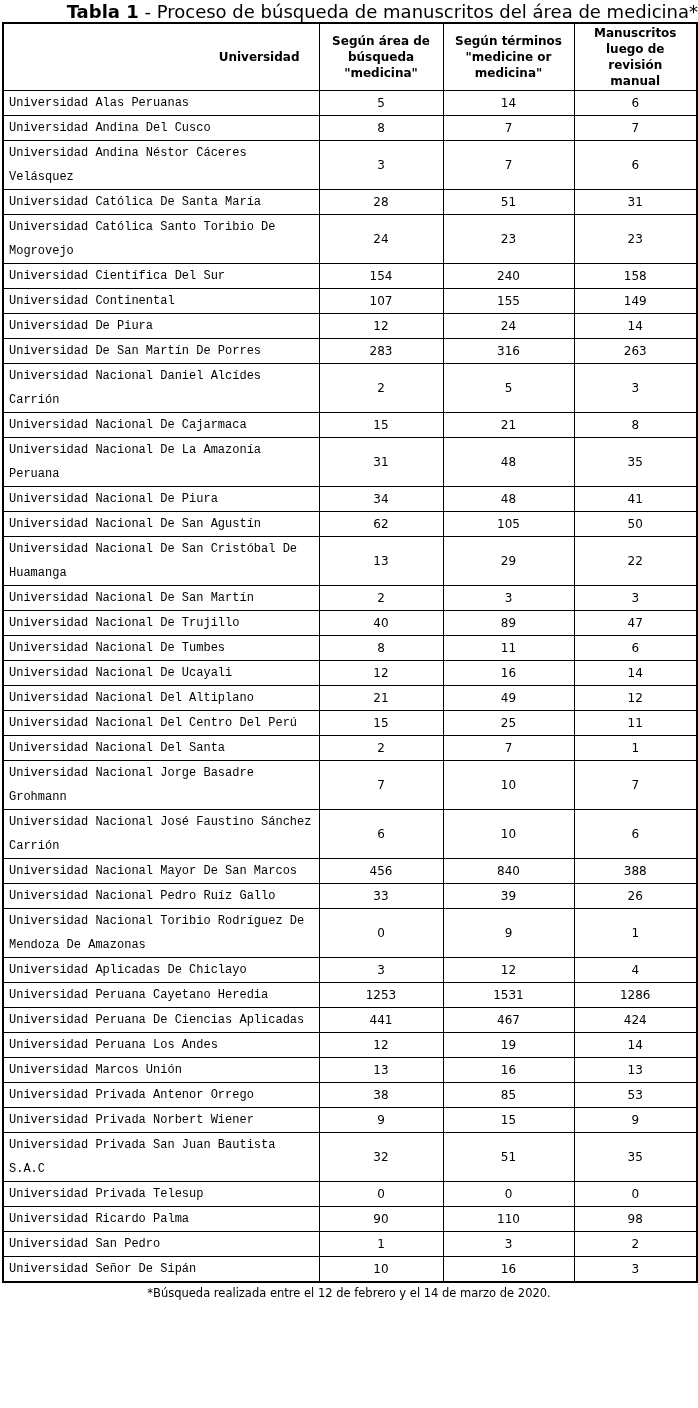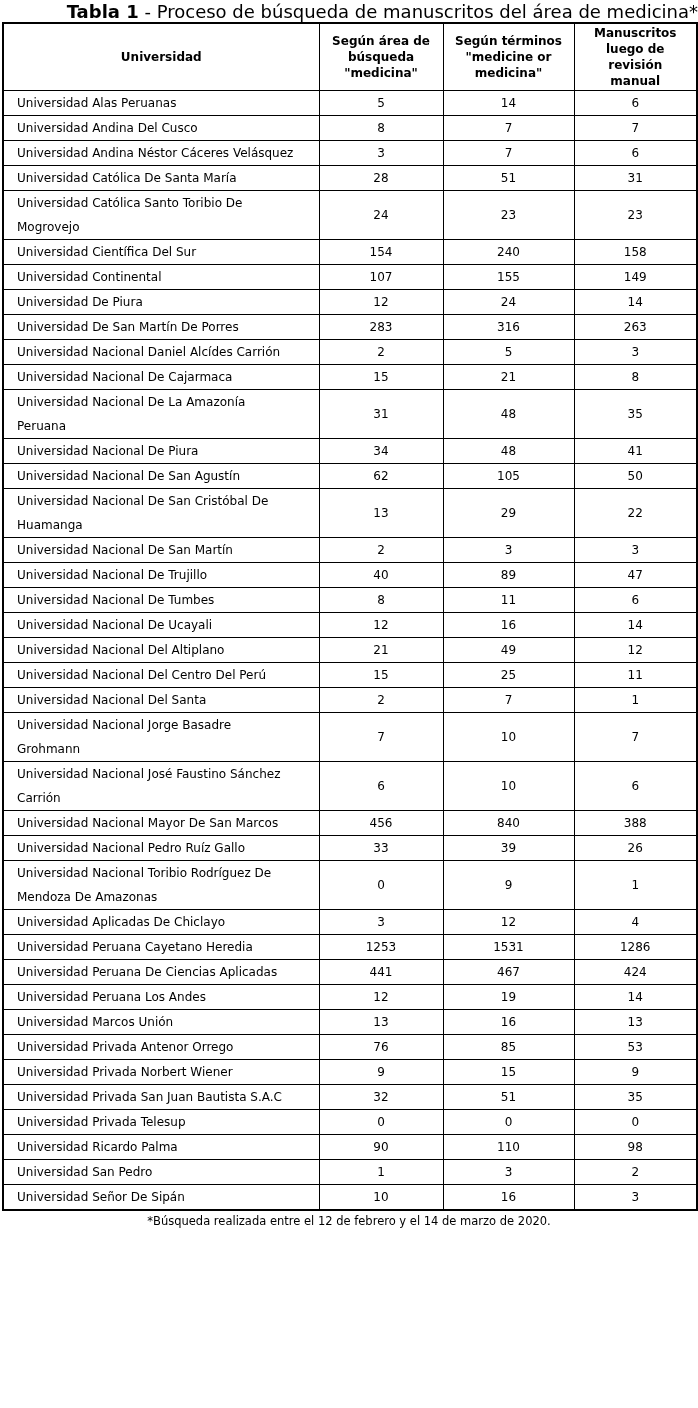--- a/index.html
+++ b/index.html
@@ -37,30 +37,31 @@
     overflow: hidden;
   }
   th {
     font-weight: bold;
     text-align: center;
     line-height: 16px;
     padding: 1px 10px;
     white-space: pre-line;
   }
   th.col-univ {
-    text-align: center;
-    padding: 1px 4px;
+    text-align: right;
+    padding: 1px 19px;
     white-space: normal;
     margin-top: 37px;
   }
   td.univ {
     text-align: left;
-    padding: 0 3px 0 13px;
+    padding: 0 3px 0 5px;
     line-height: 24px;
     white-space: pre-line;
+    font-family: Liberation Mono, monospace;
   }
   td.num {
     text-align: center;
     line-height: 24px;
     padding: 0 2px;
   }
   .footnote {
     text-align: center;
     font-size: 11.5px;
     line-height: 15px;
@@ -290,21 +291,21 @@
           <td class="num">14</td>
         </tr>
         <tr>
           <td class="univ">Universidad Marcos Unión</td>
           <td class="num">13</td>
           <td class="num">16</td>
           <td class="num">13</td>
         </tr>
         <tr>
           <td class="univ">Universidad Privada Antenor Orrego</td>
-          <td class="num">76</td>
+          <td class="num">38</td>
           <td class="num">85</td>
           <td class="num">53</td>
         </tr>
         <tr>
           <td class="univ">Universidad Privada Norbert Wiener</td>
           <td class="num">9</td>
           <td class="num">15</td>
           <td class="num">9</td>
         </tr>
         <tr>

